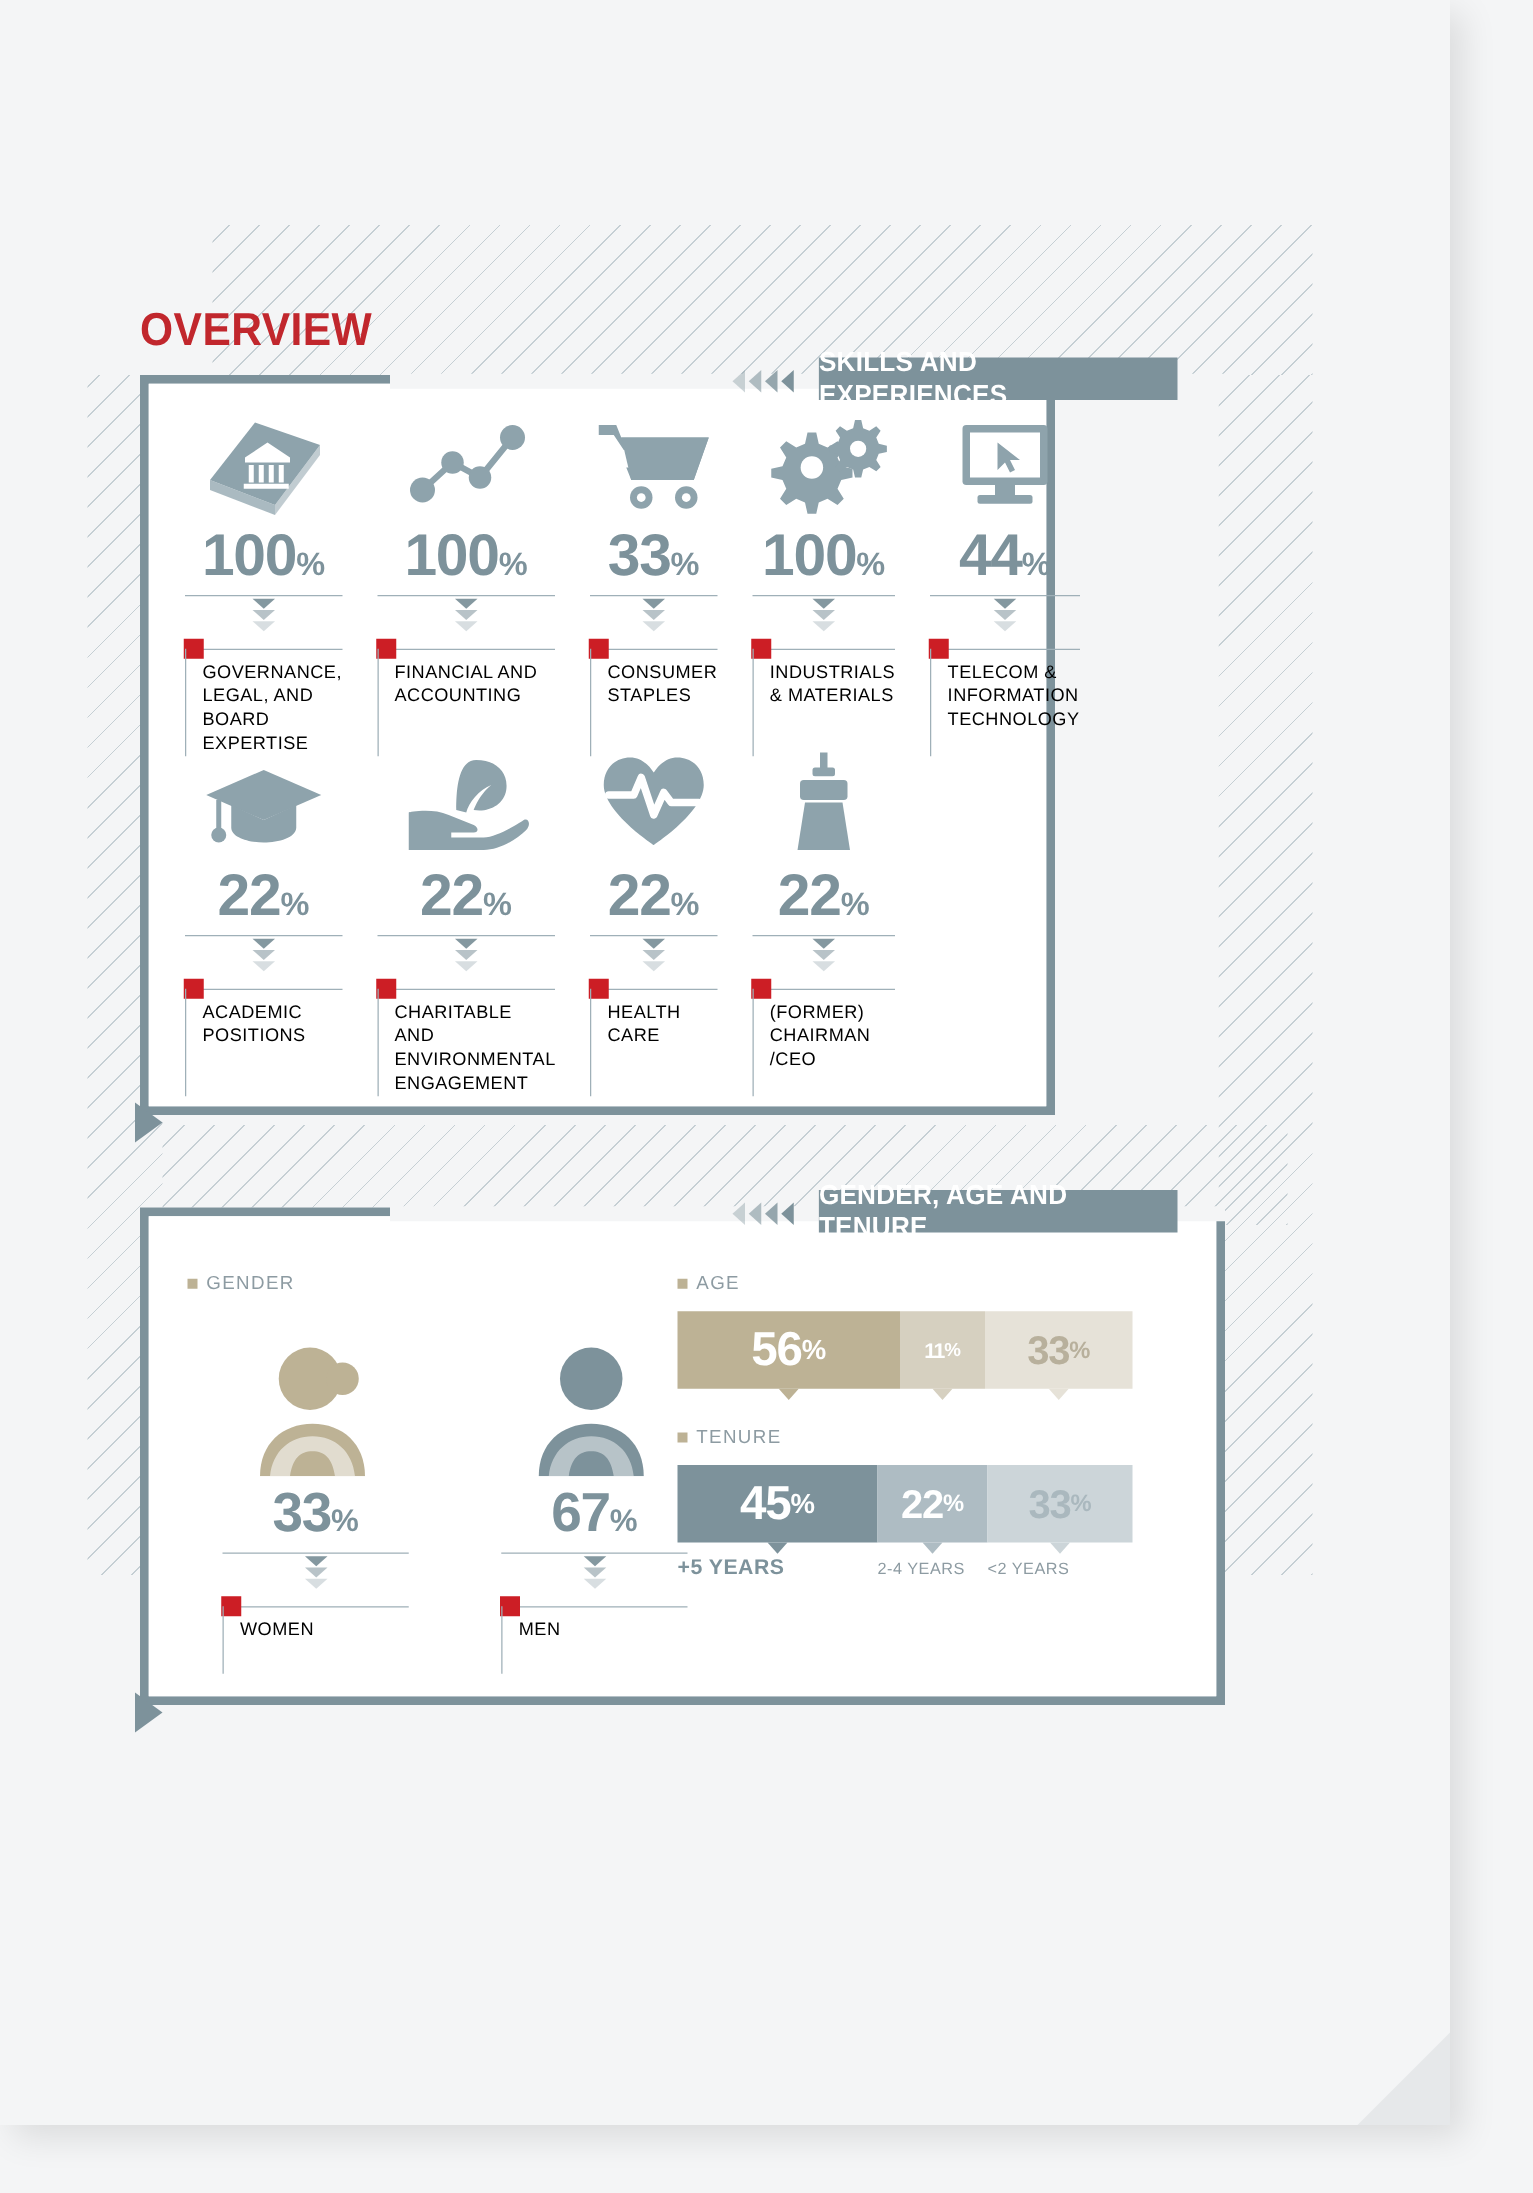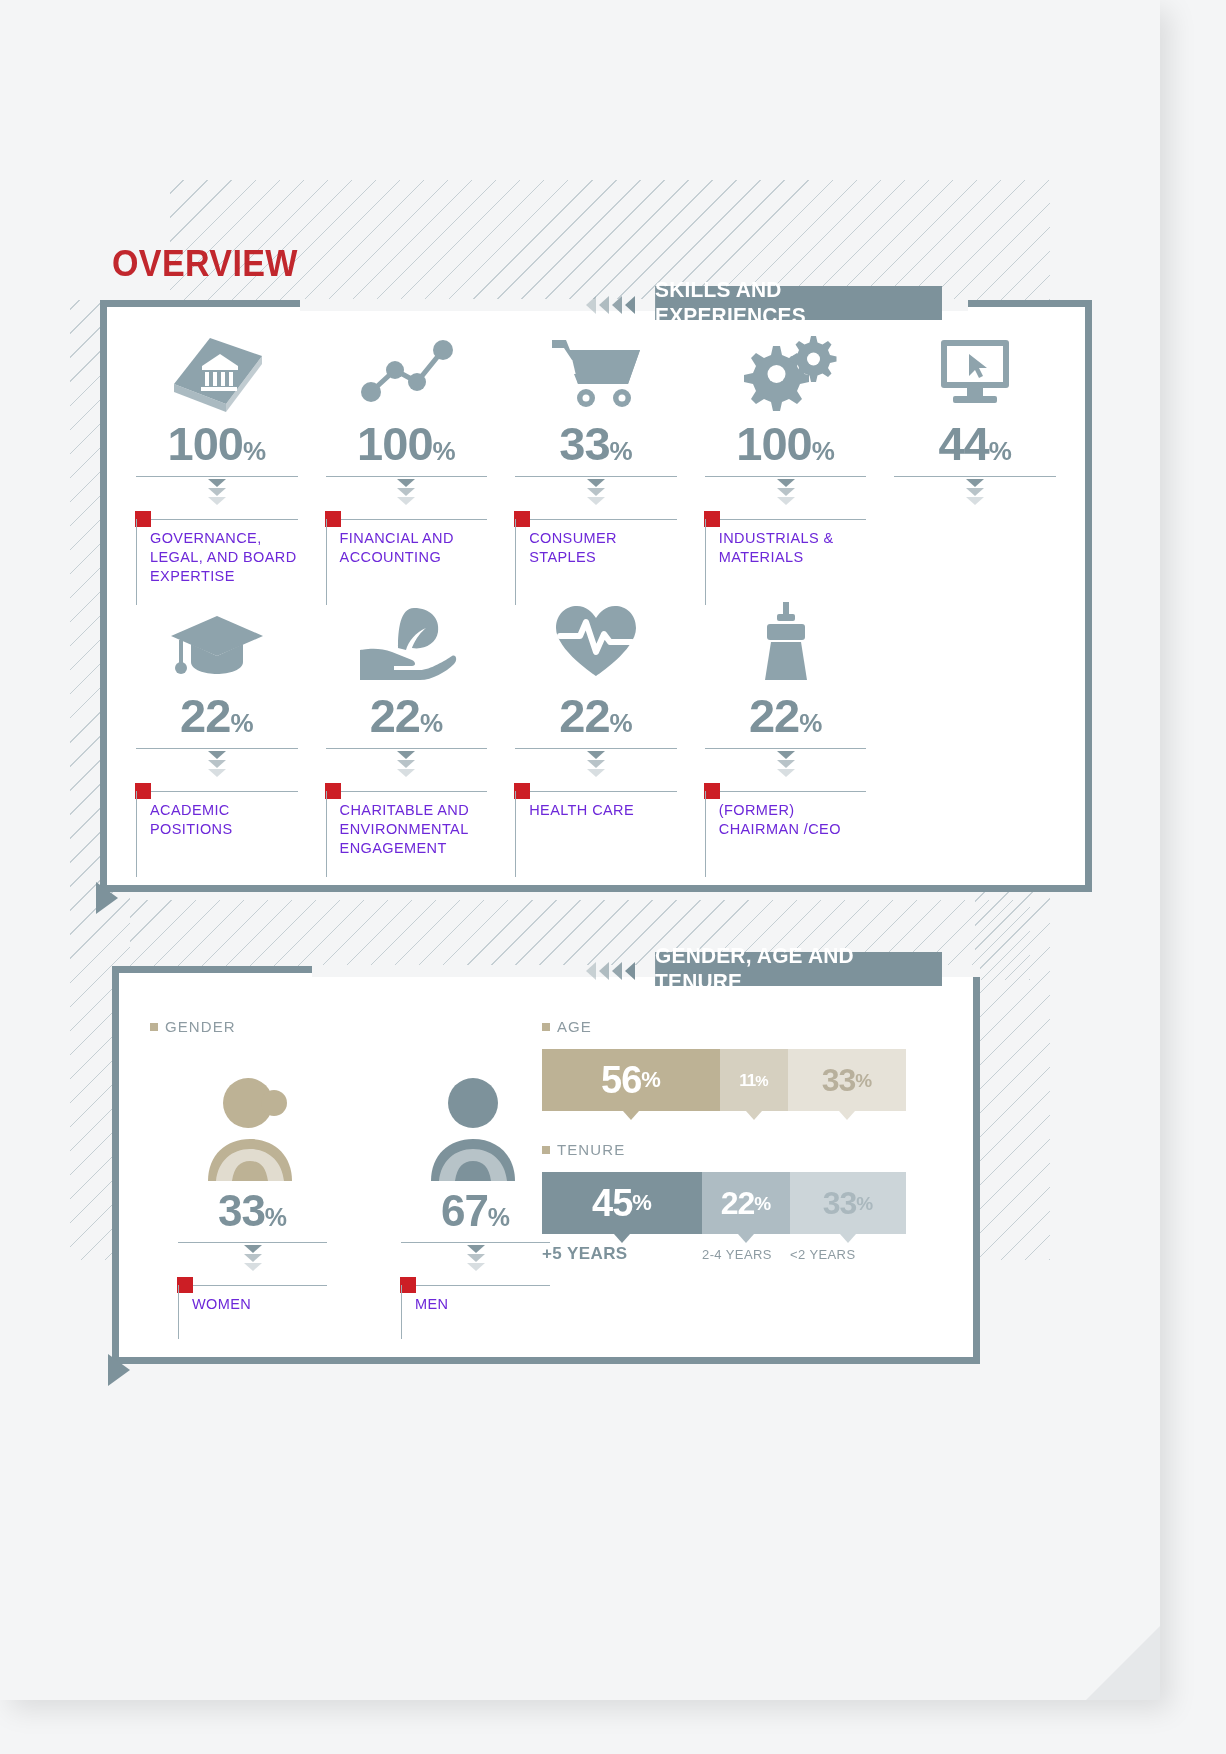--- a/index.html
+++ b/index.html
@@ -143,21 +143,21 @@
   .label-rule{ height:1px; background:#9fb0b8; }
   .red-sq{
     position:absolute; left:-1px; top:-8px;
     width:16px;height:16px;background:#cc1e25;
   }
   .label-txt{
     margin-top:9px;
     margin-left:14px;
     font-size:14.5px;
     line-height:1.30;
-    color:#6d28d9;
+    color:#000000;
     letter-spacing:.4px;
     font-family:"Liberation Sans", sans-serif;
   }
   .vline{
     position:absolute; left:0; top:0; width:1px; height:86px;
     background:#9fb0b8;
   }
 
   
   .sec-label{
@@ -204,21 +204,21 @@
 <div class="page-shadow"></div>
 
 <div class="hatch-band" style="left:170px;top:180px;width:880px;height:120px;"></div>
 <div class="hatch-band" style="left:70px;top:300px;width:60px;height:960px;"></div>
 <div class="hatch-band" style="left:975px;top:300px;width:75px;height:960px;"></div>
 <div class="hatch-band" style="left:130px;top:900px;width:900px;height:80px;"></div>
 <div class="corner-fold"></div>
 
 <div class="overview-title">OVERVIEW</div>
 
-<div class="panel" style="left:100px;top:300px;width:992px;height:592px;">
+<div class="panel" style="left:112px;top:300px;width:732px;height:592px;">
   <div class="panel-frame"></div>
   <div class="panel-inner" style="left:7px;top:7px;right:7px;bottom:7px;width:auto;height:auto;"></div>
 
   <div class="panel-notch" style="left:200px;top:-1px;width:668px;height:12px;"></div>
 
   <div class="skill-grid">
 
     <div class="skill">
       <div class="icon-wrap">
         <svg width="102" height="86" viewBox="0 0 102 86">
@@ -350,20 +350,26 @@
         <path d="M44 28 L44 50 L50 44 L54 52 L58 50 L54 42 L62 42 Z" fill="#8ea3ac"></path>
           </svg>
       </div>
       <div class="pct"><span class="num">44</span><span class="sym">%</span></div>
       <div class="pct-rule"></div>
       <div class="arrows">
           <i class="dn a1"></i>
           <i class="dn a2"></i>
           <i class="dn a3"></i>
         </div>
+      <div class="label-block">
+        <div class="label-rule"></div>
+        <div class="red-sq"></div>
+        <div class="vline"></div>
+        <div class="label-txt">TELECOM &amp; INFORMATION TECHNOLOGY</div>
+      </div>
     </div>
 
     <div class="skill">
       <div class="icon-wrap">
         <svg width="100" height="86" viewBox="0 0 100 86">
             <g fill="#8ea3ac">
           <path d="M50 18 L96 38 L50 58 L4 38 Z"></path>
           <path d="M24 46 L24 64 C24 72 38 76 50 76 C62 76 76 72 76 64 L76 46 L50 58 Z"></path>
           <rect x="12" y="42" width="4" height="24"></rect>
           <circle cx="14" cy="70" r="6"></circle>

